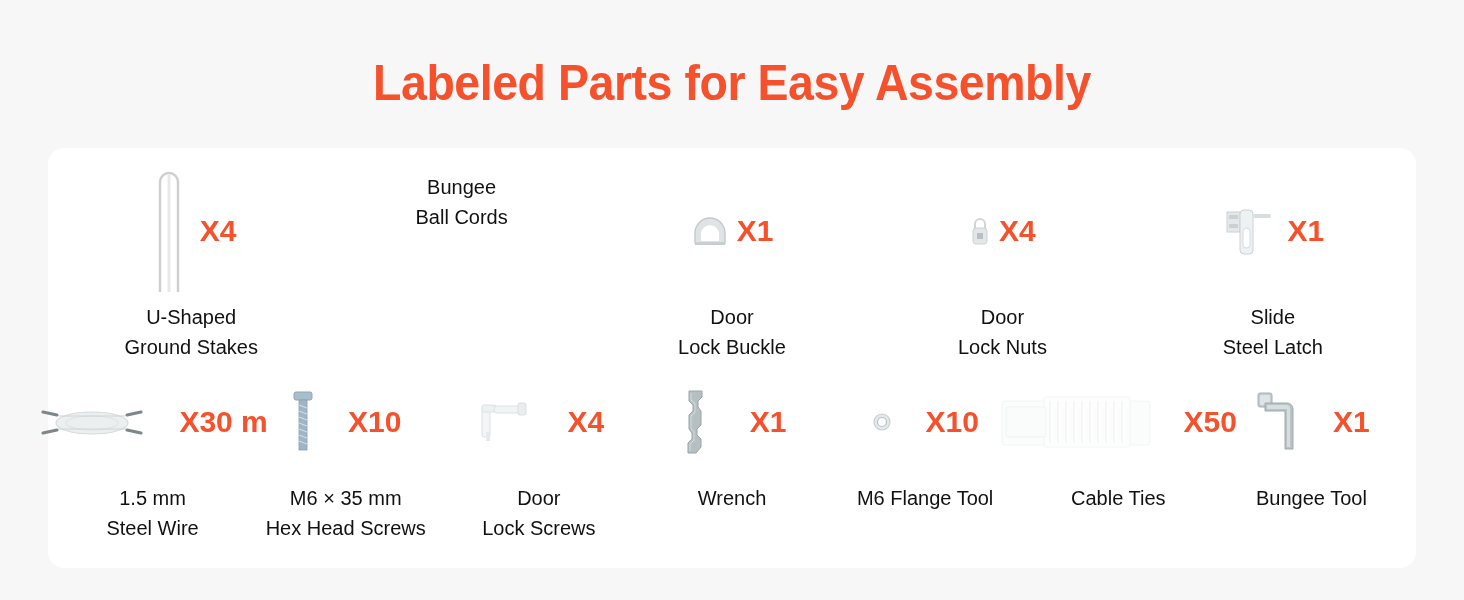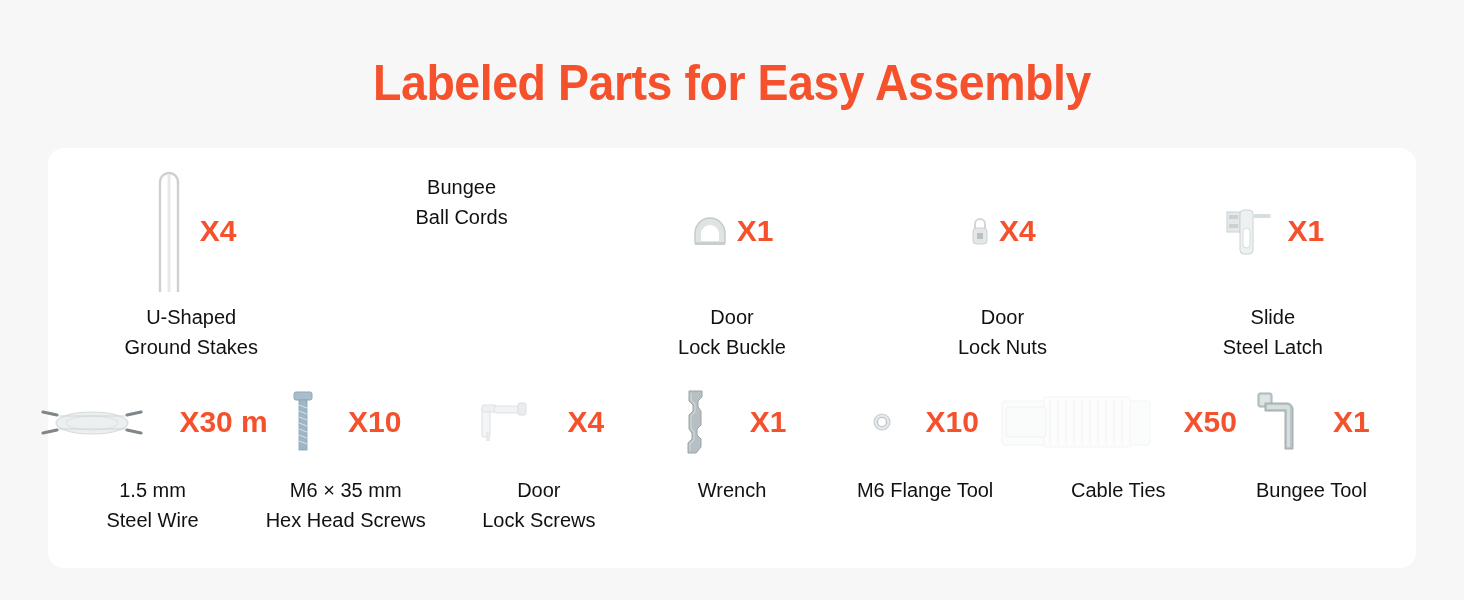--- a/index.html
+++ b/index.html
@@ -85,21 +85,21 @@
   }
 
   .label {
     text-align: center;
     color: #111111;
     font-size: 20px;
     line-height: 30px;
     white-space: pre-line;
     margin-top: 6px;
   }
-  .row-2 .label { margin-top: 10px; }
+  .row-2 .label { margin-top: 18px; }
 
   svg { display: block; }
 </style>
 </head>
 <body>
 
 <div class="page">
 
   <h1 class="title">Labeled Parts for Easy Assembly</h1>
 

